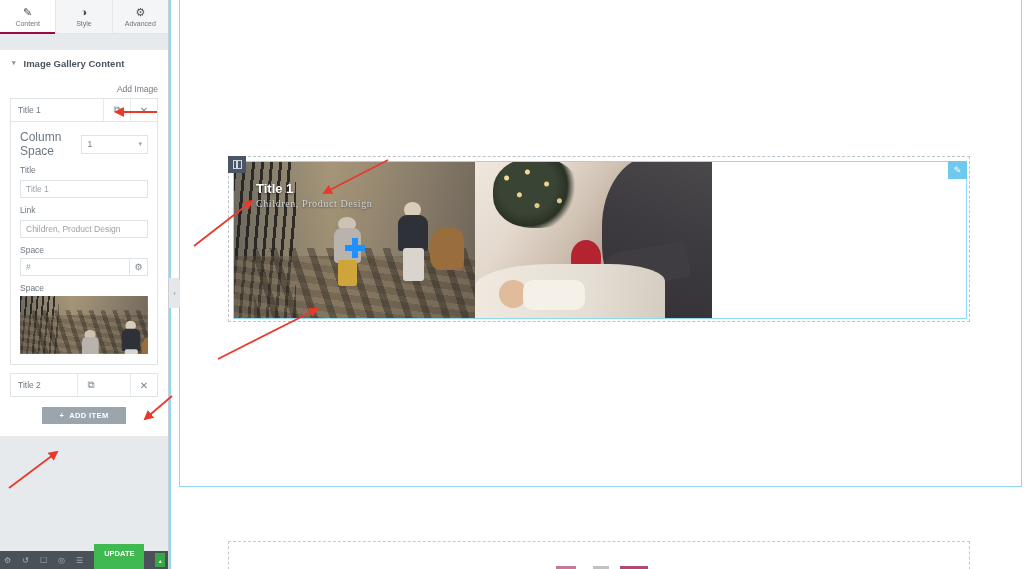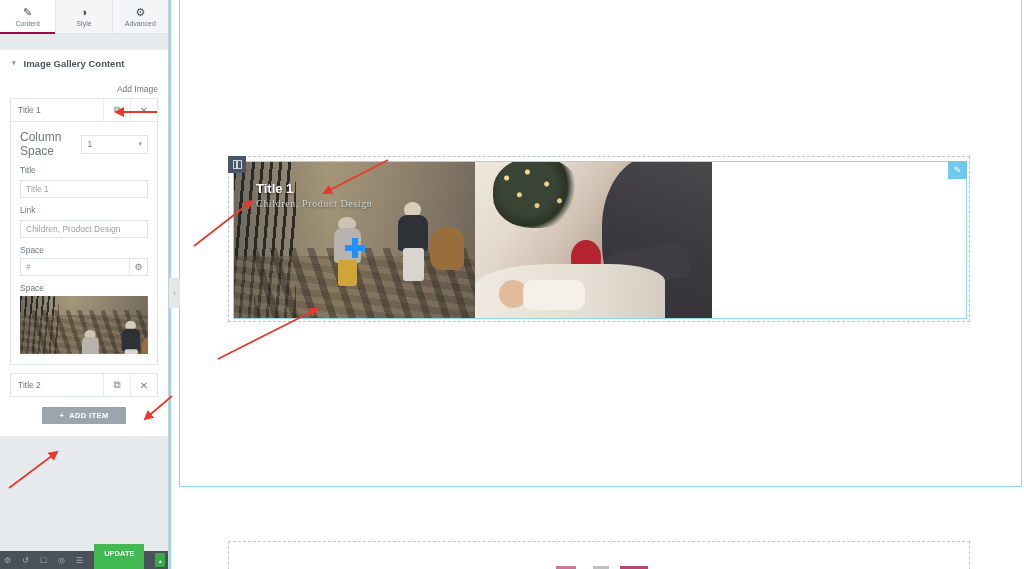--- a/index.html
+++ b/index.html
@@ -419,21 +419,21 @@
             <div class="kidB">
                 <div class="head"></div>
                 <div class="body"></div>
                 <div class="legs"></div>
               </div>
             <div class="dog"></div>
           </div>
         </div>
       </div>
 
-      <div class="repeater-row" style="margin-top:8px;">
+      <div class="repeater-row" style="margin-top:8px;gap:26px;">
         <div class="rtitle">Title 2</div>
         <div class="rbtn">⧉</div>
         <div class="rbtn">✕</div>
       </div>
 
       <div class="add-item-btn">
         <span>+</span>
         <span>ADD ITEM</span>
       </div>
     </div>

